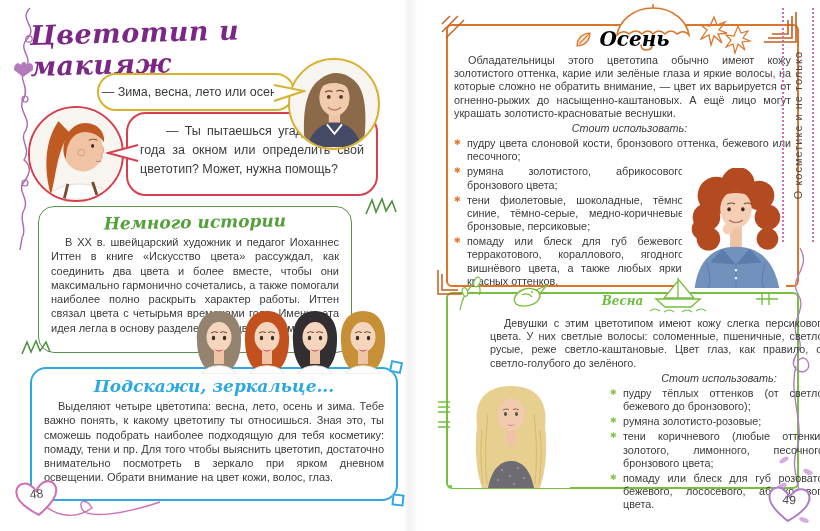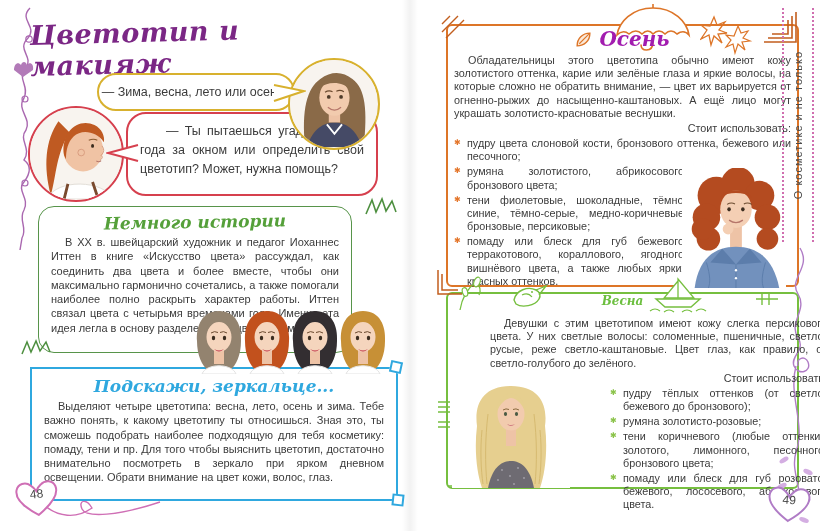--- a/index.html
+++ b/index.html
@@ -17,45 +17,45 @@
   .circle-yellow{left:288px;top:58px;width:92px;height:92px;border:2.5px solid #d8b12e;z-index:3;}
   .circle-red{left:28px;top:106px;width:96px;height:96px;border:2.5px solid #d6404e;z-index:2;}
   .bubble{background:#fff;box-sizing:border-box;z-index:2;}
   .bubble-yellow{left:97px;top:73px;width:198px;height:38px;border:2px solid #d8b12e;border-radius:19px;
         display:flex;align-items:center;justify-content:center;font-size:12.5px;}
   .bubble-red{left:126px;top:112px;width:252px;height:84px;border:2px solid #d6404e;border-radius:20px;
         padding:8px 12px;font-size:12.5px;line-height:1.5;text-align:justify;text-indent:26px;}
   .tail{z-index:4;}
   .box{background:#fff;box-sizing:border-box;}
   .history-box{left:38px;top:206px;width:314px;height:147px;border:1.5px solid #57944a;border-radius:16px;z-index:1;}
-  .mirror-box{left:30px;top:367px;width:368px;height:134px;border:2px solid #2fa8df;border-radius:0;z-index:2;}
+  .mirror-box{left:30px;top:367px;width:368px;height:134px;border:2px solid #2fa8df;border-radius:16px;z-index:2;}
   .box-title-green{margin-top:5px;text-align:center;font-size:17px;color:#55a03a;transform:rotate(-1deg);}
   .box-title-blue{margin-top:7px;text-align:center;font-size:17px;color:#2fa8df;}
   .box-text{margin:3px 12px 0 12px;font-size:11px;line-height:1.3;text-align:justify;text-indent:14px;}
   .faces-row{left:197px;top:308px;display:flex;z-index:6;}
   .faces-row svg{margin-left:-4px;}
   .corner-sq{width:8px;height:8px;border:2px solid #2fa8df;background:#fff;z-index:3;}
   .heart-wrap{width:50px;height:44px;z-index:3;}
   .heart-wrap .pagenum{position:absolute;left:0;top:11px;width:100%;text-align:center;
         font-size:12px;color:#4a4a4a;}
   .heart-left{left:12px;top:476px;transform:rotate(-6deg);}
   .heart-right{left:764px;top:482px;transform:rotate(4deg);}
   
   .autumn-box{left:446px;top:24px;width:353px;height:263px;border:2px solid #dd7528;border-radius:6px;z-index:1;}
   .spring-box{left:446px;top:292px;width:353px;height:197px;border:2px solid #76bf3f;border-radius:6px;z-index:1;}
   .season-title{display:flex;align-items:center;justify-content:center;gap:7px;z-index:2;}
   .autumn-title{left:446px;top:27px;width:353px;}
   .spring-title{left:446px;top:294px;width:353px;}
-  .season-title .t-orange{font-size:20px;color:#a21caf;}
+  .season-title .t-orange{font-size:20px;color:#000000;}
   .season-title .t-green{font-size:12px;color:#6cbf3f;}
   .season-content{z-index:2;font-size:10.8px;line-height:1.22;}
   .autumn-content{left:454px;top:54px;width:337px;}
   .spring-content{left:454px;top:317px;width:337px;margin-left:36px;}
   .season-content p{margin:0 0 2px 0;text-align:justify;text-indent:14px;}
-  .season-content .list-heading{text-align:right;}
+  .season-content .list-heading{text-align:center;font-style:italic;}
   .bullets{list-style:none;margin:0;padding:0;}
   .bullets li{position:relative;padding-left:13px;margin-bottom:2px;text-align:justify;line-height:1.22;}
   .bullets li::before{content:"✱";position:absolute;left:0;top:1px;font-size:8px;}
   .orange-bullets li::before{color:#e4762b;}
   .orange-bullets li:nth-child(n+2){margin-right:104px;}
   .green-bullets li::before{color:#8bc34a;}
   .spring-content .list-heading{margin-left:121px;text-indent:0;}
   .spring-content .bullets{margin-left:120px;}
   .autumn-photo{left:682px;top:168px;width:104px;height:120px;z-index:2;background:#fff;}
   .spring-photo{left:452px;top:384px;width:118px;height:104px;z-index:2;background:#fff;}

